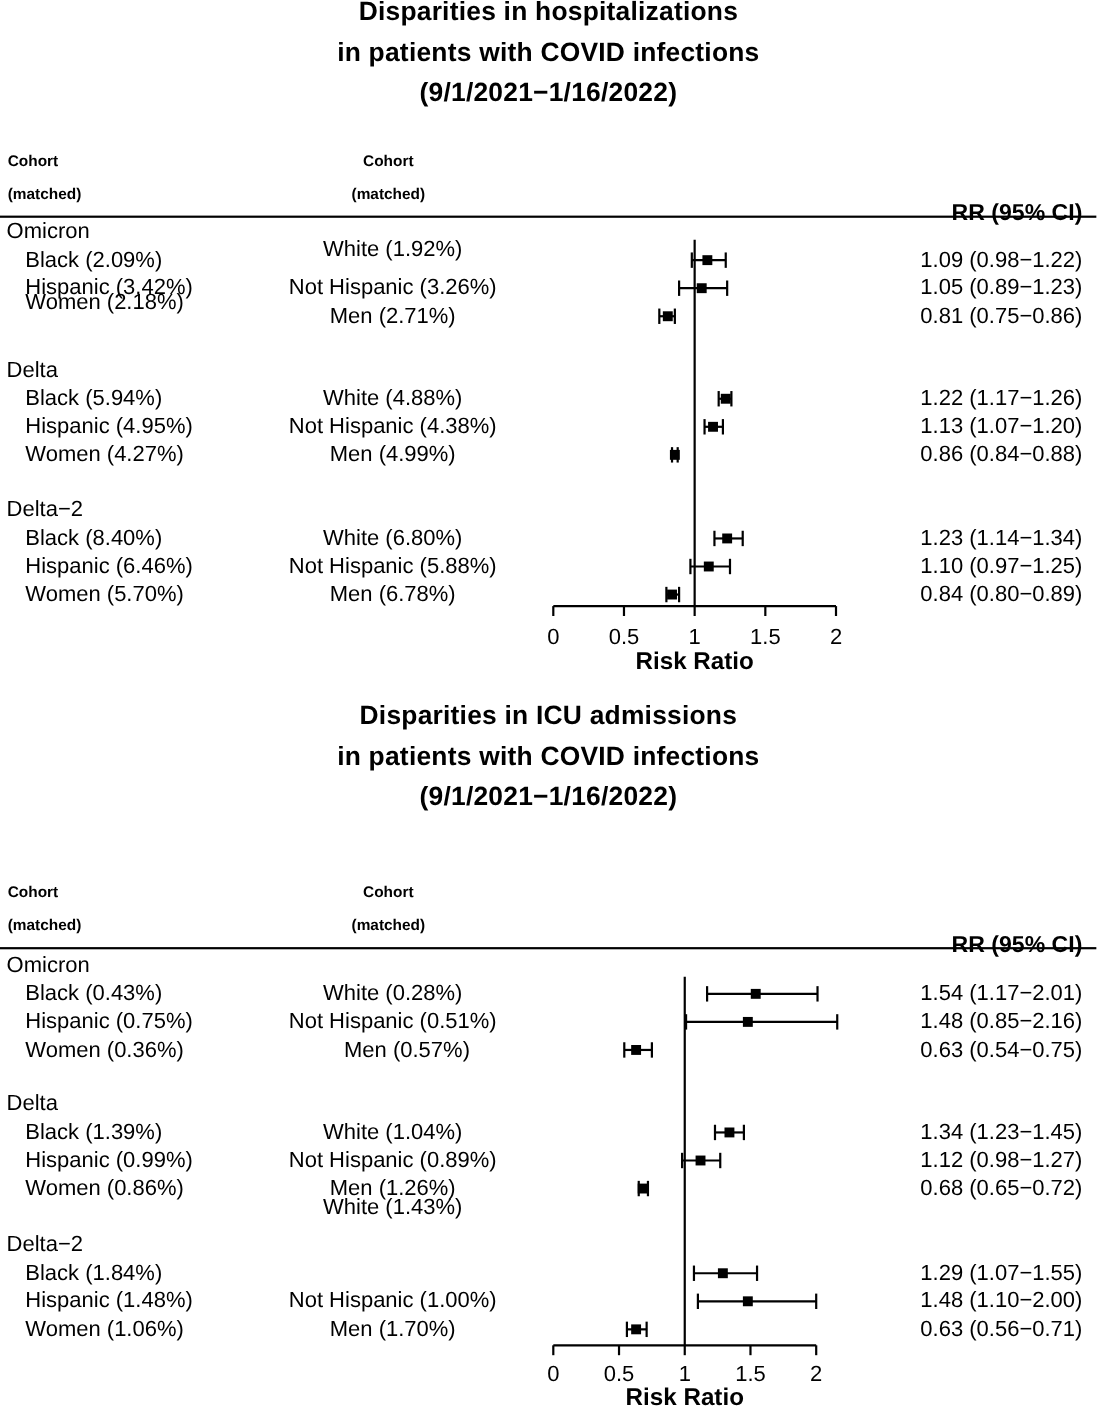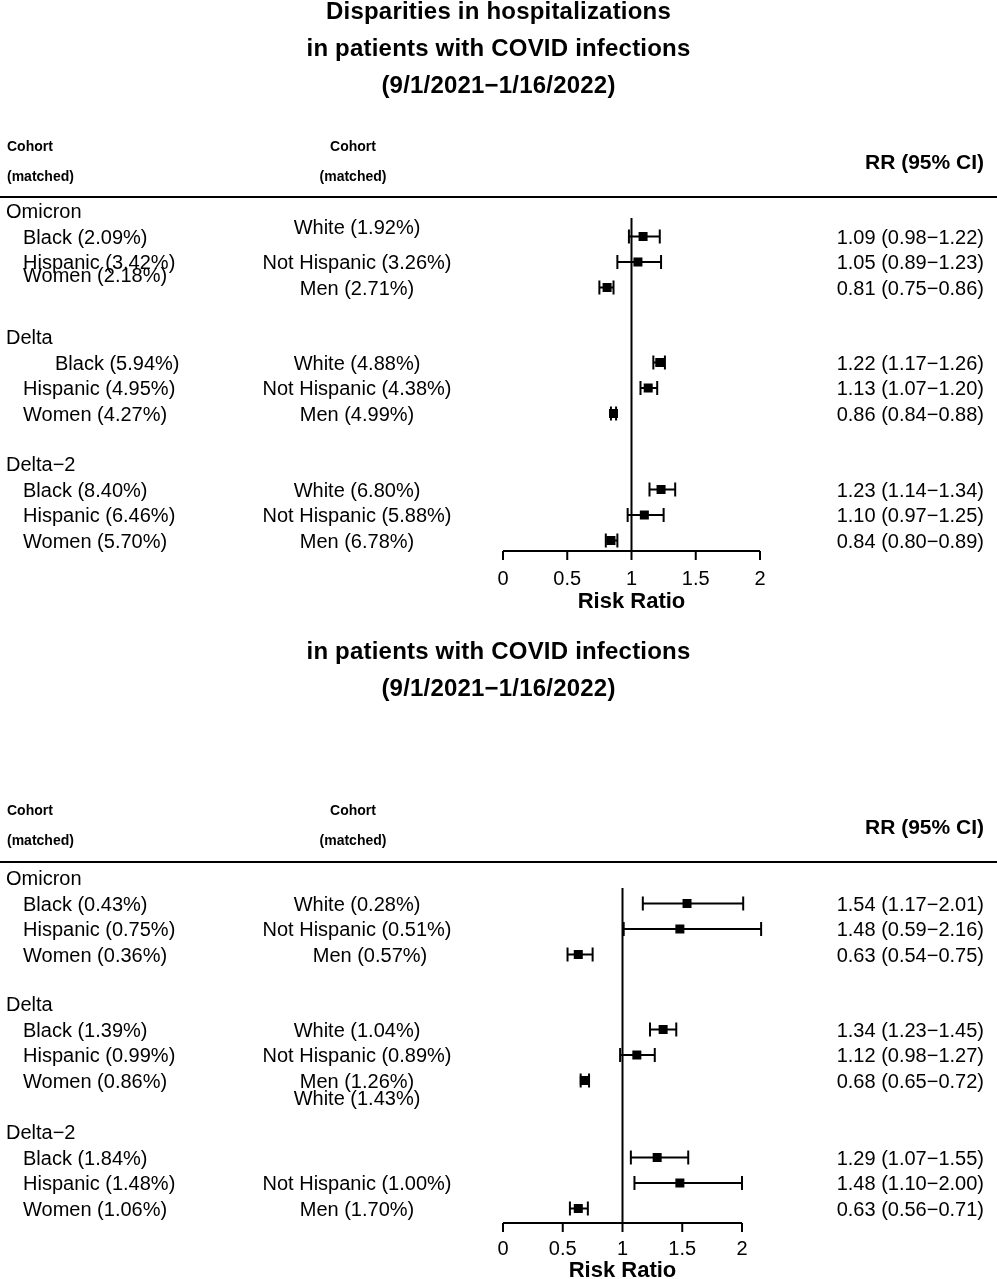--- a/index.html
+++ b/index.html
@@ -11,21 +11,21 @@
   .chart-section { position:absolute; inset:0; }
   .title {
     position:absolute; left:0; width:100%; text-align:center;
     font-weight:bold; font-size:24px; line-height:37px; letter-spacing:0.2px;
   }
   .hdr { position:absolute; font-weight:bold; font-size:14px; line-height:30px; white-space:nowrap; }
   .hdr.col1 { left:7px; }
   .hdr.col2 { left:353px; transform:translateX(-50%); text-align:center; }
   .rr-hdr {
     position:absolute; right:13px; font-weight:bold; font-size:21px;
-    transform:translateY(-50%); white-space:nowrap;
+    transform:translateY(-50%); white-space:nowrap;margin-top:32px;
   }
   .rule { position:absolute; left:0; right:0; height:2px; background:#000; }
   .cell { position:absolute; font-size:20px; transform:translateY(-50%); white-space:nowrap; }
   .cell.group { left:6px; }
   .cell.c1 { left:23px; }
   .cell.c2 { left:357px; transform:translate(-50%,-50%); }
   .cell.rr { right:13px; }
   #plot { position:absolute; left:0; top:0; }
   #plot text { font-family:"Liberation Sans", sans-serif; fill:#000; }
 </style>
@@ -156,21 +156,21 @@
         <div class="cell c1" style="top: 236.5px;">Black (2.09%)</div>
         <div class="cell c2" style="top: 227px;">White (1.92%)</div>
         <div class="cell rr" style="top: 236.5px;">1.09 (0.98−1.22)</div>
         <div class="cell c1" style="top: 262px;">Hispanic (3.42%)</div>
         <div class="cell c2" style="top: 262px;">Not Hispanic (3.26%)</div>
         <div class="cell rr" style="top: 262px;">1.05 (0.89−1.23)</div>
         <div class="cell c1" style="top: 275px;">Women (2.18%)</div>
         <div class="cell c2" style="top: 287.5px;">Men (2.71%)</div>
         <div class="cell rr" style="top: 287.5px;">0.81 (0.75−0.86)</div>
         <div class="cell group" style="top: 337px;">Delta</div>
-        <div class="cell c1" style="top: 362.5px; margin-left: 32px;">Black (5.94%)</div>
+        <div class="cell c1" style="top: 362.5px;">Black (5.94%)</div>
         <div class="cell c2" style="top: 362.5px;">White (4.88%)</div>
         <div class="cell rr" style="top: 362.5px;">1.22 (1.17−1.26)</div>
         <div class="cell c1" style="top: 388px;">Hispanic (4.95%)</div>
         <div class="cell c2" style="top: 388px;">Not Hispanic (4.38%)</div>
         <div class="cell rr" style="top: 388px;">1.13 (1.07−1.20)</div>
         <div class="cell c1" style="top: 413.5px;">Women (4.27%)</div>
         <div class="cell c2" style="top: 413.5px;">Men (4.99%)</div>
         <div class="cell rr" style="top: 413.5px;">0.86 (0.84−0.88)</div>
         <div class="cell group" style="top: 464px;">Delta−2</div>
         <div class="cell c1" style="top: 489.5px;">Black (8.40%)</div>
@@ -180,41 +180,42 @@
         <div class="cell c2" style="top: 515px;">Not Hispanic (5.88%)</div>
         <div class="cell rr" style="top: 515px;">1.10 (0.97−1.25)</div>
         <div class="cell c1" style="top: 540.5px;">Women (5.70%)</div>
         <div class="cell c2" style="top: 540.5px;">Men (6.78%)</div>
         <div class="cell rr" style="top: 540.5px;">0.84 (0.80−0.89)</div>
       </div>
   </div>
 
   <div class="chart-section">
     <div class="title" style="top:632px">
+      <div>Disparities in ICU admissions</div>
       <div>in patients with COVID infections</div>
       <div>(9/1/2021−1/16/2022)</div>
     </div>
     <div class="hdr col1" style="top:795px">
       <div>Cohort</div>
       <div>(matched)</div>
     </div>
     <div class="hdr col2" style="top:795px">
       <div>Cohort</div>
       <div>(matched)</div>
     </div>
     <div class="rr-hdr" style="top:827px">RR (95% CI)</div>
     <div class="rule" style="top:861px"></div>
     <div id="rows-1">
         <div class="cell group" style="top: 878px;">Omicron</div>
         <div class="cell c1" style="top: 903.5px;">Black (0.43%)</div>
         <div class="cell c2" style="top: 903.5px;">White (0.28%)</div>
         <div class="cell rr" style="top: 903.5px;">1.54 (1.17−2.01)</div>
         <div class="cell c1" style="top: 929px;">Hispanic (0.75%)</div>
         <div class="cell c2" style="top: 929px;">Not Hispanic (0.51%)</div>
-        <div class="cell rr" style="top: 929px;">1.48 (0.59−2.16)</div>
+        <div class="cell rr" style="top: 929px;">1.48 (0.85−2.16)</div>
         <div class="cell c1" style="top: 954.5px;">Women (0.36%)</div>
         <div class="cell c2" style="top: 954.5px; margin-left: 13px;">Men (0.57%)</div>
         <div class="cell rr" style="top: 954.5px;">0.63 (0.54−0.75)</div>
         <div class="cell group" style="top: 1004px;">Delta</div>
         <div class="cell c1" style="top: 1029.5px;">Black (1.39%)</div>
         <div class="cell c2" style="top: 1029.5px;">White (1.04%)</div>
         <div class="cell rr" style="top: 1029.5px; margin-left: 28px;">1.34 (1.23−1.45)</div>
         <div class="cell c1" style="top: 1055px;">Hispanic (0.99%)</div>
         <div class="cell c2" style="top: 1055px;">Not Hispanic (0.89%)</div>
         <div class="cell rr" style="top: 1055px;">1.12 (0.98−1.27)</div>

